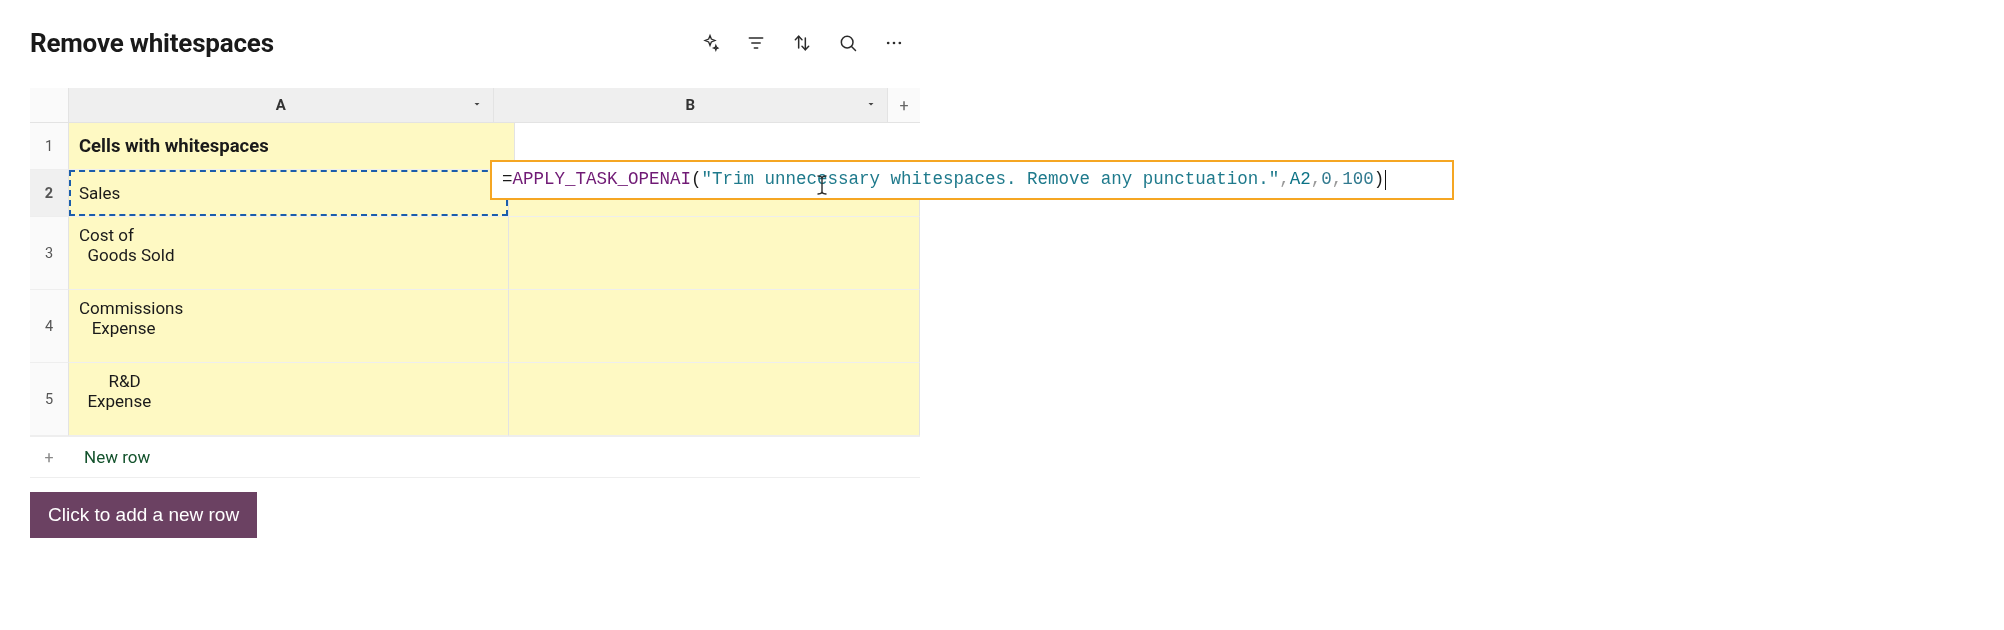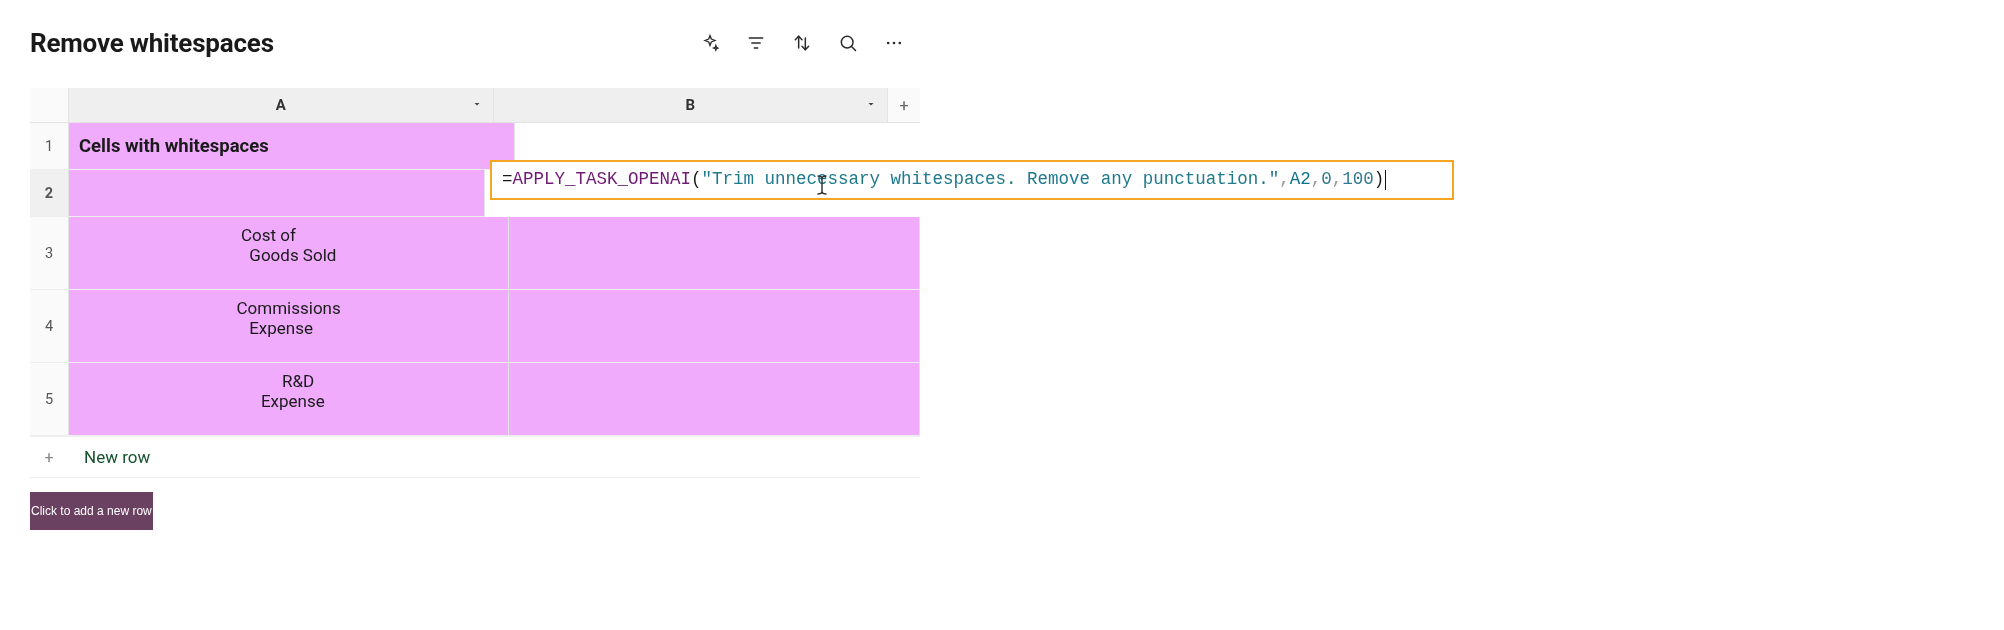--- a/index.html
+++ b/index.html
@@ -28,27 +28,27 @@
   .row{display:flex;align-items:stretch;}
   .rownum{width:38px;min-width:38px;text-align:center;font-size:14.5px;color:#555;border-right:1px solid var(--border);border-bottom:1px solid var(--row-border);display:flex;align-items:center;justify-content:center;background:#fafafa;}
   .colhead-row .rownum{background:#fafafa;border-bottom:1px solid var(--border);}
   .colhead{background:var(--header-bg);font-size:15px;font-weight:600;color:#444;border-bottom:1px solid var(--border);position:relative;display:flex;align-items:center;justify-content:center;padding:8px 0;}
   .colhead .colletter{flex:1;text-align:center;font-weight:700;color:#333;}
   .colhead .chev{position:absolute;right:10px;top:50%;transform:translateY(-50%);color:#444;cursor:pointer;}
   .colA{width:425px;border-right:1px solid var(--border);}
   .colB{width:395px;border-right:1px solid var(--border);}
   .colAdd{width:32px;display:flex;align-items:center;justify-content:center;background:#fafafa;border-bottom:1px solid var(--border);}
   .colAdd .plus{color:#666;font-size:16px;cursor:pointer;}
-  .cell{padding:8px 10px;font-size:17px;border-bottom:1px solid var(--row-border);display:flex;align-items:center;background:#f0abfc;}
+  .cell{padding:8px 10px;font-size:17px;border-bottom:1px solid var(--row-border);display:flex;align-items:center;background:#fef9c3;}
   .cell.header-cell{font-weight:700;font-size:18.5px;}
   .cell.colA{border-right:1px solid var(--border);}
   .cell.colB{border-right:1px solid var(--border);}
   .cell .pre{white-space:pre;font-family:inherit;}
   .row.data .cell{min-height:30px;}
-  .row.data.tall .cell{min-height:56px;align-items:flex-start;padding-top:8px;justify-content:center;}
+  .row.data.tall .cell{min-height:56px;align-items:flex-start;padding-top:8px;}
   .row.data.tall .rownum{align-items:center;}
 
   
   .row.r2 .cell.colA{position:relative;}
   .row.r2 .cell.colA::before{
     content:"";position:absolute;inset:0;border:2px dashed var(--blue-dashed);
     pointer-events:none;
   }
   .row.r2 .rownum{font-weight:700;background:#f0f0f0;}
 
@@ -73,21 +73,21 @@
   .formula-overlay .comma{color:#999;}
   .formula-overlay .caret{display:inline-block;width:1px;height:20px;background:#111;margin-left:1px;vertical-align:middle;}
 
   .ibeam{position:absolute;left:785px;top:86px;z-index:6;pointer-events:none;}
   .ibeam svg{display:block;}
 
   .newrow{display:flex;align-items:center;gap:10px;padding:10px 0 10px 0;border-bottom:1px solid var(--row-border);}
   .newrow .label{color:#14532d;font-size:17px;padding-left:6px;}
   .newrow .plus{color:#888;font-size:16px;width:38px;text-align:center;}
 
-  .cta{margin-top:14px;background:var(--purple);color:#fff;border:none;padding:12px 1px;font-size:12px;cursor:pointer;}
+  .cta{margin-top:14px;background:var(--purple);color:#fff;border:none;padding:12px 18px;font-size:19px;cursor:pointer;}
 </style>
 </head>
 <body>
 
 <div class="page">
   <div class="topbar">
     <div class="title">Remove whitespaces</div>
     <div class="toolbar">
       <span class="icon">
         <svg width="20" height="20" viewBox="0 0 24 24" fill="none" stroke="currentColor" stroke-width="1.6">
@@ -153,20 +153,23 @@
 
     <div class="row data r1">
       <div class="rownum">1</div>
       <div class="cell colA header-cell">
         <span>Cells with whitespaces</span>
       </div>
     </div>
 
     <div class="row data r2">
       <div class="rownum">2</div>
+      <div class="cell colA">
+        <span class="pre">Sales</span>
+      </div>
       <div class="cell colB" style="position:relative;">
         
       </div>
     </div>
 
     <div class="row data r3 tall">
       <div class="rownum">3</div>
       <div class="cell colA">
         <span class="pre">Cost of
   Goods Sold</span>

